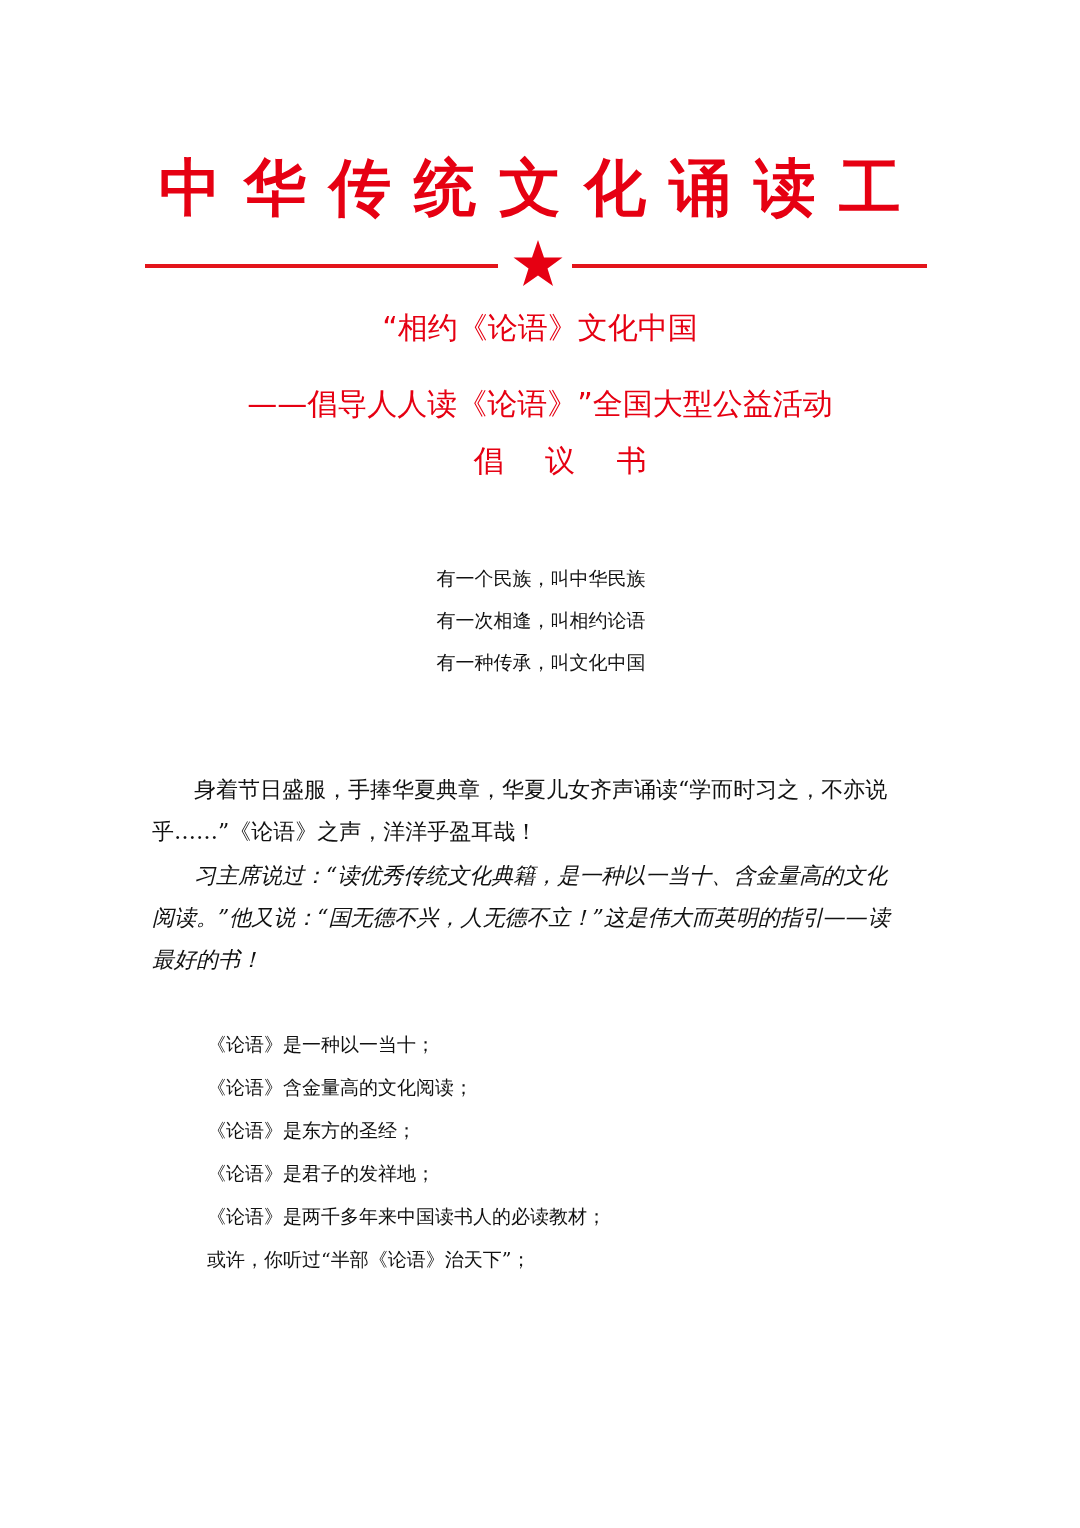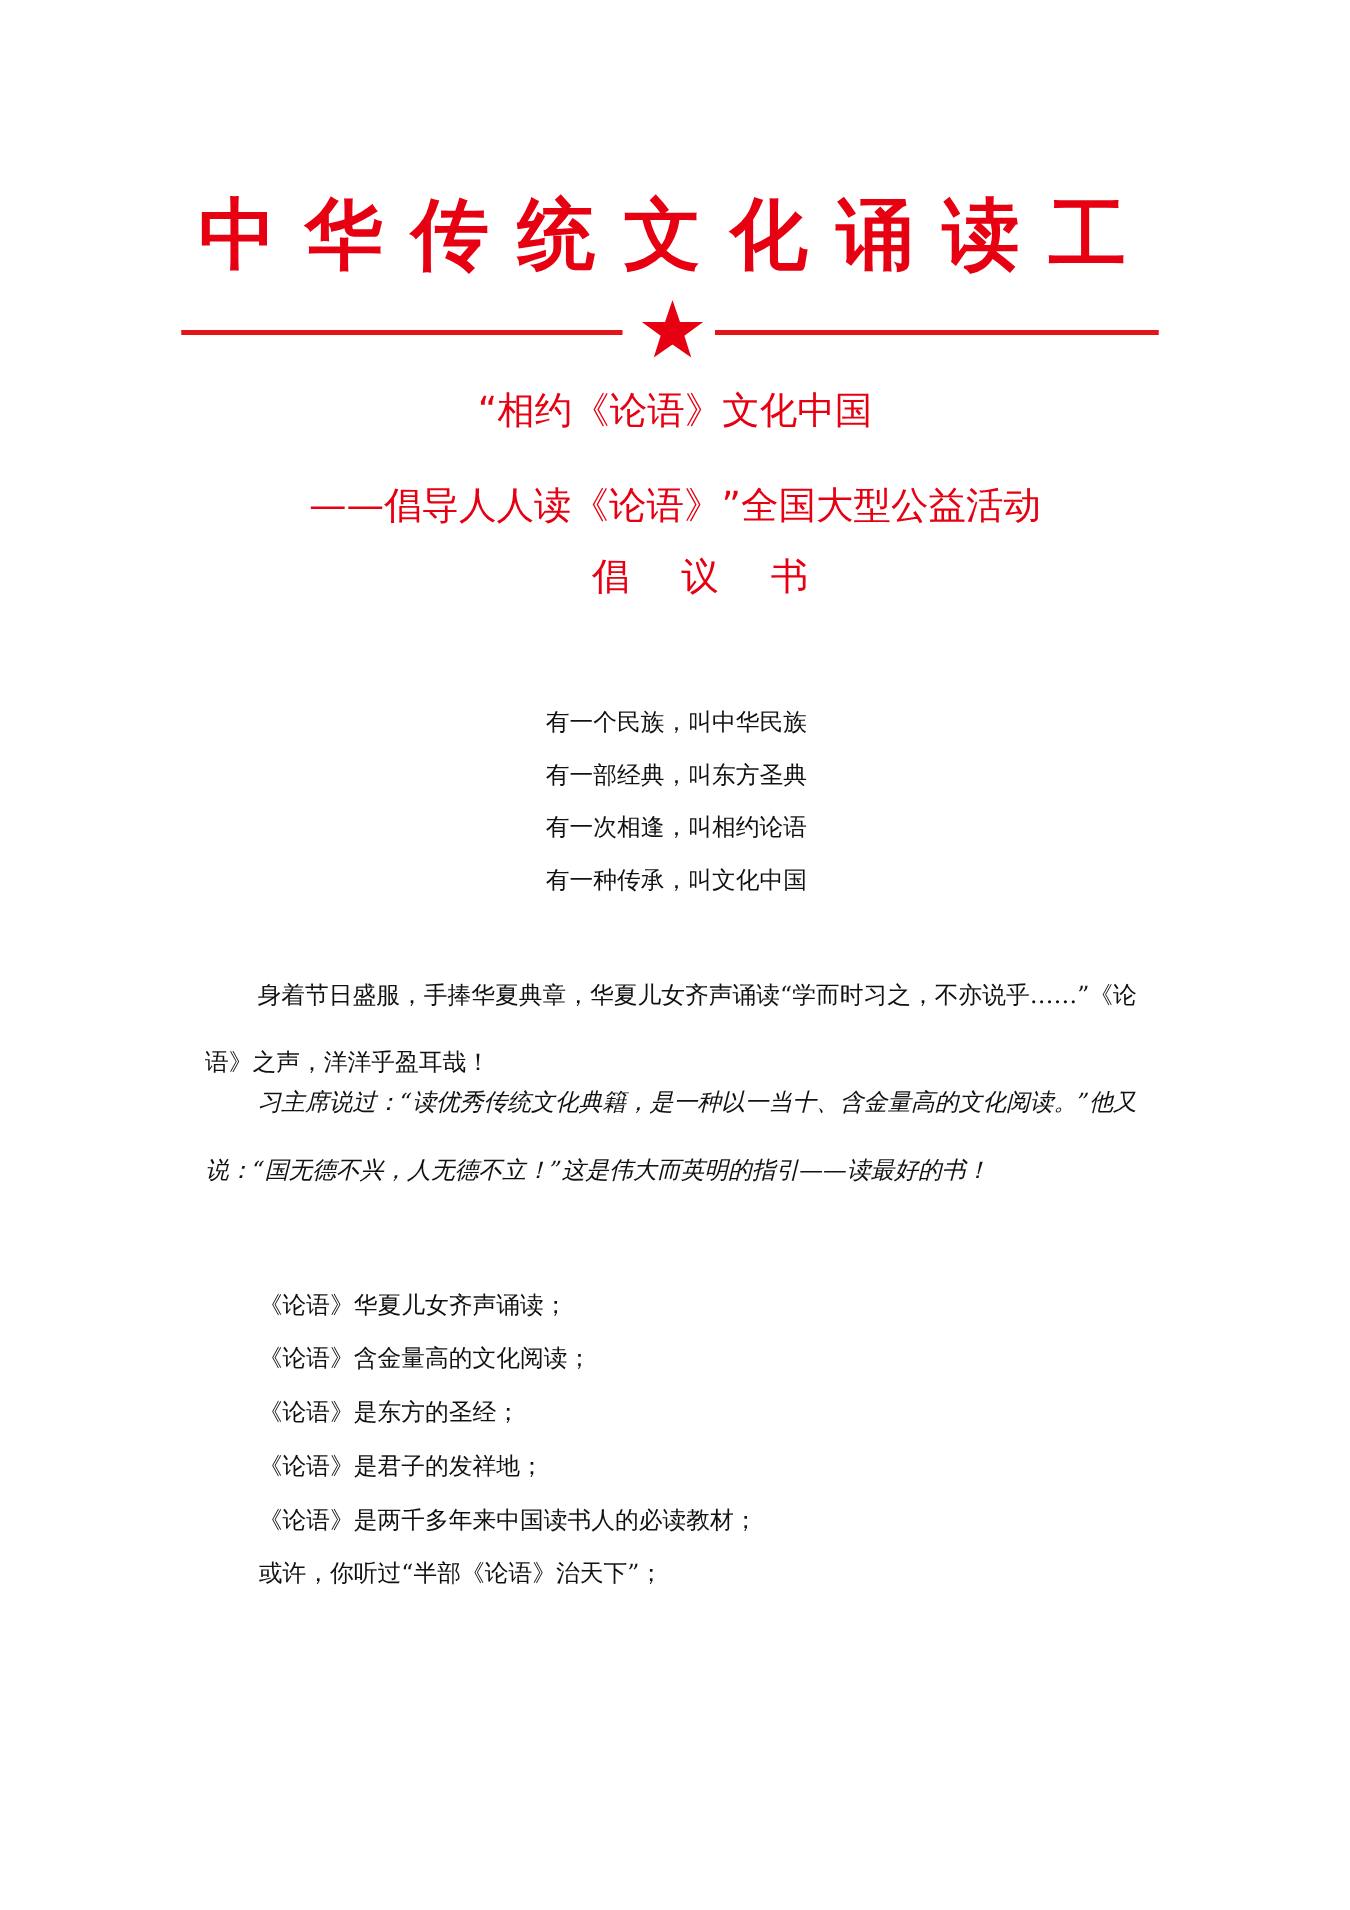--- a/index.html
+++ b/index.html
@@ -19,21 +19,21 @@
     .star { left: 512px; top: 238px; width: 52px; height: 52px; }
     .subtitle {
       left: 0; width: 1080px; text-align: center; color: #e60012;
       font-family: "DejaVu Sans", sans-serif; font-size: 30px;
     }
     .sub1 { top: 308px; }
     .sub2 { top: 384px; }
     .sub3 { top: 441px; letter-spacing: 16px; margin-left: 28px; }
     .poem { left: 0; width: 1080px; text-align: center; font-size: 19px; line-height: 42px; top: 557px; }
     .poem div { padding-left: 2px; }
-    .para { left: 164px; width: 756px; font-size: 19px; line-height: 54px; }
+    .para { left: 152px; width: 756px; font-size: 22px; line-height: 42px; }
     .p1 { top: 769px; text-indent: 42px; }
     .p2 { top: 855px; text-indent: 42px; font-style: italic; }
     .list { left: 207px; width: 720px; font-size: 19px; line-height: 43px; top: 1023px; }
   </style>
 </head>
 <body>
 
 <div class="abs main-title">
   <span>中</span>
   <span>华</span>
@@ -53,28 +53,27 @@
   </svg>
 </div>
 <div class="abs rule rule-right"></div>
 
 <div class="abs subtitle sub1">“相约《论语》文化中国</div>
 <div class="abs subtitle sub2">——倡导人人读《论语》”全国大型公益活动</div>
 <div class="abs subtitle sub3">倡 议 书</div>
 
 <div class="abs poem">
   <div>有一个民族，叫中华民族</div>
-  <div>有一部经典，叫东方圣典</div>
   <div>有一次相逢，叫相约论语</div>
   <div>有一种传承，叫文化中国</div>
 </div>
 
 <div class="abs para p1">身着节日盛服，手捧华夏典章，华夏儿女齐声诵读“学而时习之，不亦说乎……”《论语》之声，洋洋乎盈耳哉！</div>
 <div class="abs para p2">习主席说过：“读优秀传统文化典籍，是一种以一当十、含金量高的文化阅读。”他又说：“国无德不兴，人无德不立！”这是伟大而英明的指引——读最好的书！</div>
 
 <div class="abs list">
-  <div>《论语》华夏儿女齐声诵读；</div>
+  <div>《论语》是一种以一当十；</div>
   <div>《论语》含金量高的文化阅读；</div>
   <div>《论语》是东方的圣经；</div>
   <div>《论语》是君子的发祥地；</div>
   <div>《论语》是两千多年来中国读书人的必读教材；</div>
   <div>或许，你听过“半部《论语》治天下”；</div>
 </div>
 
 </body></html>

